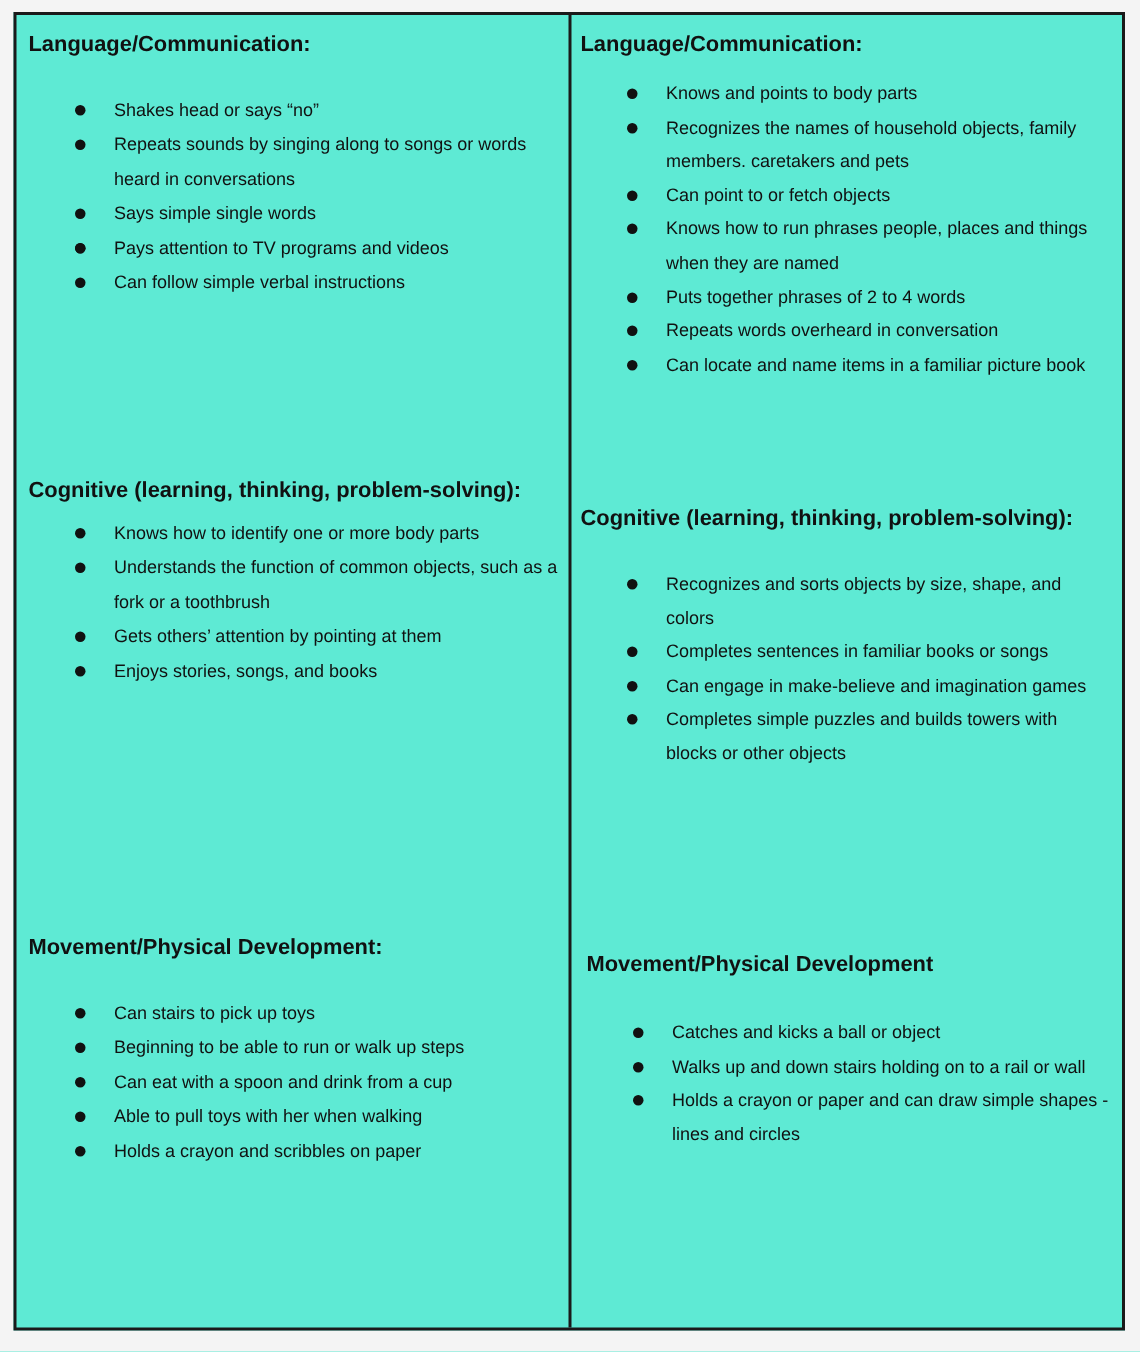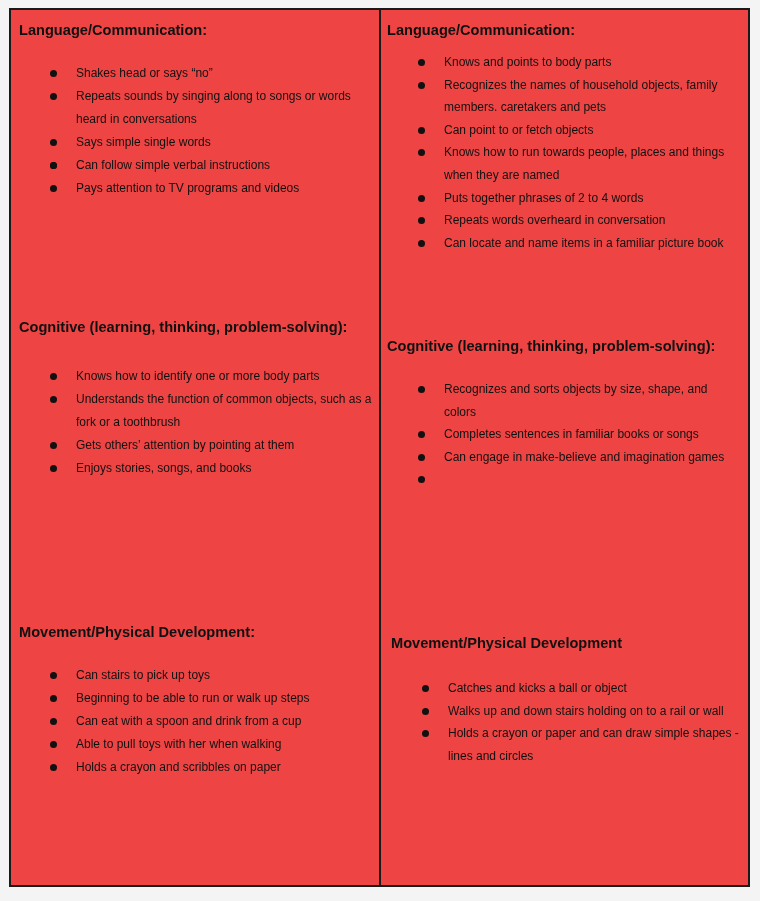--- a/index.html
+++ b/index.html
@@ -3,21 +3,21 @@
   <meta charset="utf-8">
   <style>
     html, body { margin: 0; padding: 0; }
     body {
       width: 760px; height: 901px; background: #f4f4f4;
       font-family: "Liberation Sans", sans-serif; color: #111;
       position: relative; overflow: hidden;
     }
     .table {
       position: absolute; left: 9px; top: 8px; width: 741px; height: 879px;
-      background: #ef4444; border: 2px solid #1a1a1a; box-sizing: border-box;
+      background: #5eead4; border: 2px solid #1a1a1a; box-sizing: border-box;
       display: flex;
     }
     .col { position: relative; box-sizing: border-box; }
     .col.left { width: 370px; border-right: 2px solid #1a1a1a; }
     .col.right { flex: 1; }
     .section { position: absolute; left: 8px; right: 6px; }
     .heading { font-weight: bold; font-size: 14.6px; margin: 0; line-height: 20px; }
     ul { margin: 0; padding: 0; list-style: none; }
     li { position: relative; padding-left: 57px; font-size: 12px; line-height: 23px; }
     li .bullet {
@@ -31,27 +31,27 @@
 
 <div class="table">
   <div class="col left">
     <div class="section" style="top:10px">
       <h3 class="heading">Language/Communication:</h3>
       <ul style="margin-top:22px">
           <li><span class="bullet"></span><span>Shakes head or says “no”</span></li>
           <li><span class="bullet"></span><span>Repeats sounds by singing along to songs or words heard in conversations</span></li>
           <li><span class="bullet"></span><span>Says simple single words</span></li>
           <li><span class="bullet"></span></li>
+          <li><span class="bullet"></span><span>Pays attention to TV programs and videos</span></li>
           <li><span class="bullet"></span><span>Can follow simple verbal instructions</span></li>
-          <li><span class="bullet"></span><span>Pays attention to TV programs and videos</span></li>
         </ul>
     </div>
     <div class="section" style="top:307px">
       <h3 class="heading">Cognitive (learning, thinking, problem-solving):</h3>
-      <ul style="margin-top:28px">
+      <ul style="margin-top:7px">
           <li><span class="bullet"></span><span> Knows how to identify one or more body parts</span></li>
           <li><span class="bullet"></span><span> Understands the function of common objects, such as a fork or a toothbrush</span></li>
           <li><span class="bullet"></span><span>Gets others’ attention by pointing at them</span></li>
           <li><span class="bullet"></span><span>Enjoys stories, songs, and books</span></li>
         </ul>
     </div>
     <div class="section" style="top:612px">
       <h3 class="heading">Movement/Physical Development:</h3>
       <ul style="margin-top:22px">
           <li><span class="bullet"></span><span>Can stairs to pick up toys</span></li>
@@ -62,33 +62,33 @@
         </ul>
     </div>
   </div>
   <div class="col right">
     <div class="section" style="top:10px;left:6px">
       <h3 class="heading">Language/Communication:</h3>
       <ul style="margin-top:11px">
           <li><span class="bullet"></span><span>Knows and points to body parts</span></li>
           <li><span class="bullet"></span><span>Recognizes the names of household objects, family members. caretakers and pets</span></li>
           <li><span class="bullet"></span><span>Can point to or fetch objects</span></li>
-          <li><span class="bullet"></span><span>Knows how to run towards people, places and things when they are named</span></li>
+          <li><span class="bullet"></span><span>Knows how to run phrases people, places and things when they are named</span></li>
           <li><span class="bullet"></span><span>Puts together phrases of 2 to 4 words</span></li>
           <li><span class="bullet"></span><span>Repeats words overheard in conversation</span></li>
           <li><span class="bullet"></span><span>Can locate and name items in a familiar picture book</span></li>
         </ul>
     </div>
     <div class="section" style="top:326px;left:6px">
       <h3 class="heading">Cognitive (learning, thinking, problem-solving):</h3>
       <ul style="margin-top:22px">
           <li><span class="bullet"></span><span>Recognizes and sorts objects by size, shape, and colors</span></li>
           <li><span class="bullet"></span><span>Completes sentences in familiar books or songs</span></li>
           <li><span class="bullet"></span><span>Can engage in make-believe and imagination games</span></li>
-          <li><span class="bullet"></span></li>
+          <li><span class="bullet"></span><span>Completes simple puzzles and builds towers with blocks or other objects</span></li>
         </ul>
     </div>
     <div class="section" style="top:623px;left:10px">
       <h3 class="heading">Movement/Physical Development</h3>
       <ul style="margin-top:24px">
           <li><span class="bullet"></span><span>Catches and kicks a ball or object</span></li>
           <li><span class="bullet"></span><span>Walks up and down stairs holding on to a rail or wall</span></li>
           <li><span class="bullet"></span><span>Holds a crayon or paper and can draw simple shapes -lines and circles</span></li>
         </ul>
     </div>

